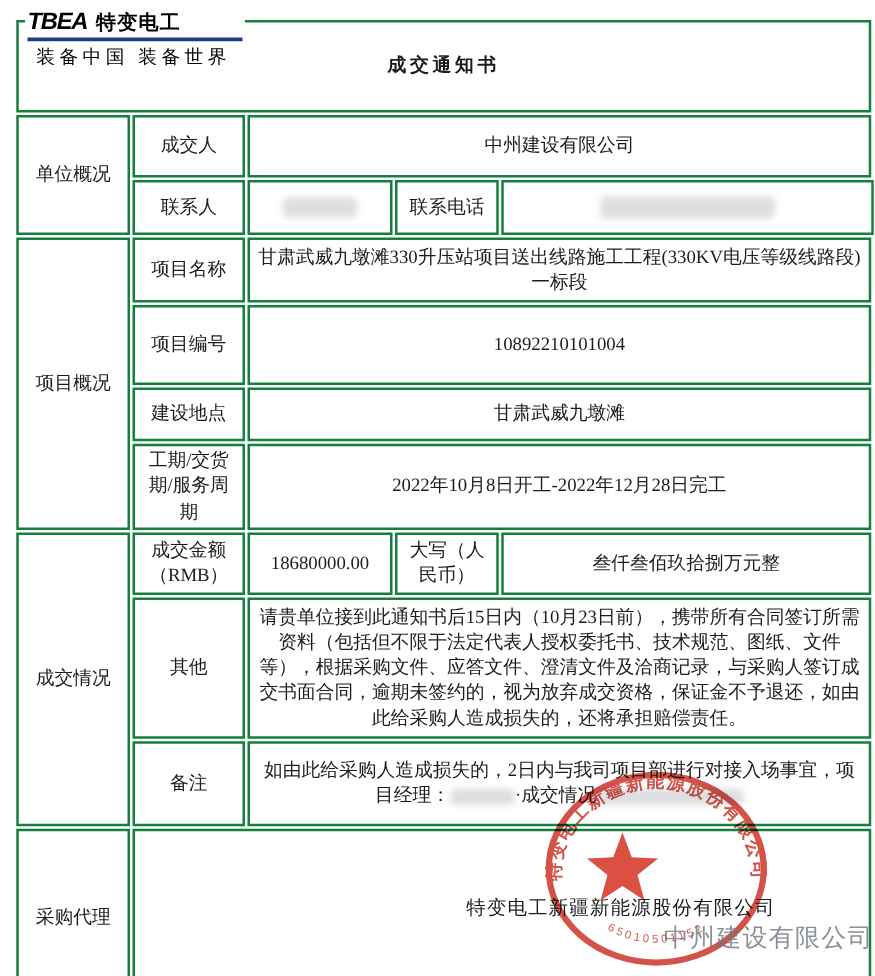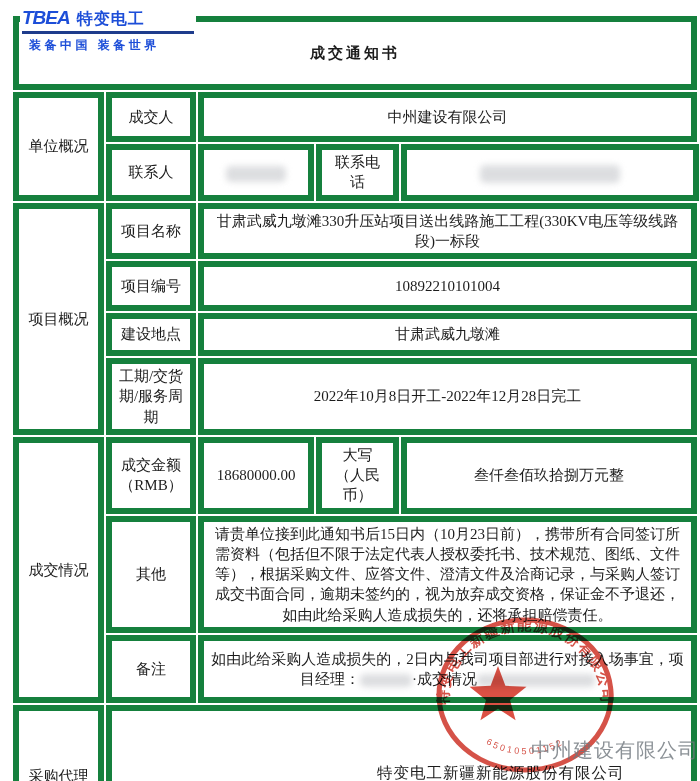--- a/index.html
+++ b/index.html
@@ -3,41 +3,41 @@
 <meta charset="utf-8">
 <style>
   html,body{margin:0;padding:0;background:#ffffff;}
   body{width:700px;height:781px;position:relative;overflow:hidden;
        font-family:"Liberation Serif","DejaVu Serif",serif;color:#1c1c1c;}
   .doc{position:absolute;inset:0;}
 
   
   table.sheet{position:absolute;left:11px;top:14px;width:676px;
 viewBox    border-collapse:collapse;table-layout:fixed;}
-  table.sheet td{border:6px solid #15803d;padding:2px 6px;text-align:center;
+  table.sheet td{border:2px solid #15803d;padding:2px 6px;text-align:center;
     vertical-align:middle;font-size:15px;line-height:1.35;word-break:break-all;}
   tr.r-title{height:74px;} tr.r2{height:50px;} tr.r3{height:44px;}
-  tr.r4{height:52px;} tr.r5{height:50px;} tr.r6{height:43px;border-radius:15px;} tr.r7{height:46px;border-radius:23px;}
+  tr.r4{height:52px;} tr.r5{height:64px;} tr.r6{height:43px;border-radius:15px;} tr.r7{height:46px;border-radius:23px;}
   tr.r8{height:50px;} tr.r9{height:113px;} tr.r10{height:68px;} tr.r11{height:143px;}
   td.title-cell{font-size:24px;font-weight:bold;letter-spacing:3px;border-top:2px solid #141414;}
   td.group{font-size:15px;}
   td.label{font-size:15px;margin-top:20px;}
   td.longtext{text-align:justify;font-size:14.5px;line-height:1.55;padding:4px 8px;}
   td.agency-cell{position:relative;padding:0;}
 
   
   .logo{position:absolute;left:20px;top:5px;width:172px;background:#ffffff;
-        color:#1d4ed8;z-index:5;padding:2px 2px 0 2px;}
+        color:#000000;z-index:5;padding:2px 2px 0 2px;}
   .logo-row1{display:flex;align-items:baseline;gap:7px;border-bottom:3px solid #1e3c8c;
         padding-bottom:1px;}
   .logo-tbea{font-style:italic;font-weight:900;font-size:19px;letter-spacing:-1px;
         font-family:"Liberation Sans",sans-serif;}
   .logo-cn{font-weight:900;font-size:16px;letter-spacing:1px;
         font-family:"Liberation Sans",sans-serif;}
-  .logo-slogan{font-size:12px;font-weight:bold;letter-spacing:3.5px;margin-top:3px;
+  .logo-slogan{font-size:15px;font-weight:normal;letter-spacing:3.5px;margin-top:3px;
         padding-left:7px;font-family:"Liberation Sans",sans-serif;}
 
   
   .blob{display:inline-block;background:#c6c8cc;border-radius:5px;
         filter:blur(3px);opacity:.6;vertical-align:middle;}
   .blob-name{width:60px;height:16px;}
   .blob-phone{width:140px;height:18px;}
   .blob-mgr{width:52px;height:13px;}
   .blob-mgrphone{width:118px;height:13px;}
   .blob-date{width:26px;height:14px;}

